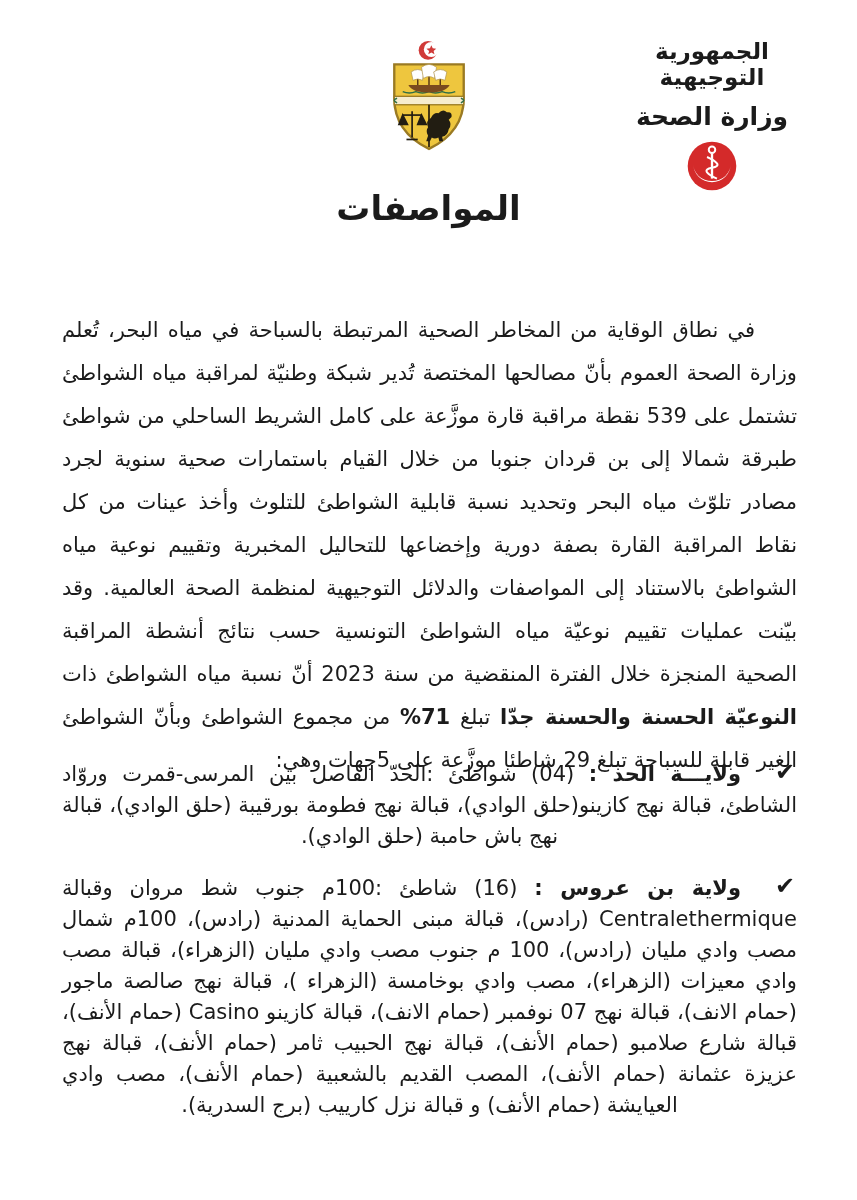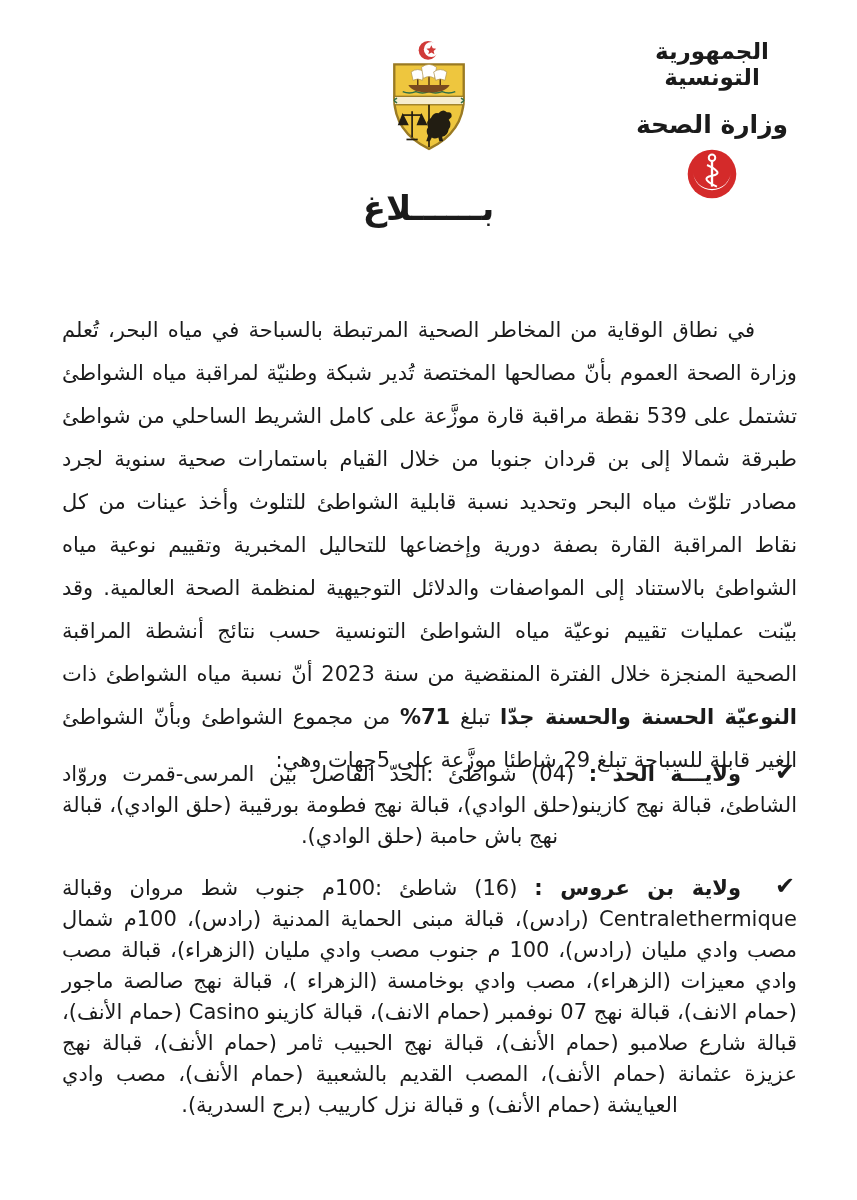--- a/index.html
+++ b/index.html
@@ -11,21 +11,21 @@
     color:#1b1b1b;
     direction:rtl;
     overflow:hidden;
   }
   
   .ministry-block{
     position:absolute;top:38px;right:50px;width:190px;
     text-align:center;
   }
   .ministry-block .rep{font-size:23px;font-weight:bold;letter-spacing:0;}
-  .ministry-block .min{font-size:25px;font-weight:bold;margin-top:20px;}
+  .ministry-block .min{font-size:25px;font-weight:bold;margin-top:12px;}
   .moh-logo{margin-top:8px;display:inline-block;}
   .emblem{
     position:absolute;top:40px;left:382px;width:94px;height:122px;
   }
   
   .doc-title{
     position:absolute;top:188px;left:0;width:100%;
     text-align:center;
     font-size:34px;font-weight:bold;
   }
@@ -54,21 +54,21 @@
     font-weight:bold;font-size:24px;text-indent:0;
   }
   .bullet .lbl{font-weight:bold;}
 </style>
 </head>
 <body>
 
 <div class="page">
 
   <div class="ministry-block">
-    <div class="rep">الجمهورية التونسية</div>
+    <div class="rep">الجمهورية التوجيهية</div>
     <div class="min">وزارة الصحة</div>
     <span class="moh-logo">
       <svg width="54" height="54" viewBox="0 0 60 60">
         <circle cx="30" cy="30" r="27" fill="#d42a2a"></circle>
         <path d="M9 27 a21 21 0 0 0 42 0 a17 16 0 0 1 -42 0 z" fill="#ffffff"></path>
         <circle cx="30" cy="12" r="3.6" fill="#d42a2a" stroke="#ffffff" stroke-width="2.2"></circle>
         <line x1="30" y1="16" x2="30" y2="44" stroke="#ffffff" stroke-width="2.6"></line>
         <path d="M24.5 20 q8 3.5 11 7 q2.5 3.5 -5.5 5 q-8 1.5 -5.5 5 q3 3.5 11 7" fill="none" stroke="#ffffff" stroke-width="2.2"></path>
       </svg>
     </span>
@@ -105,21 +105,21 @@
         <line x1="22" y1="80" x2="42" y2="80"></line>
         <path d="M22 80 l-4 10 h9 z" fill="#221d12"></path>
         <path d="M42 80 l-4 10 h9 z" fill="#221d12"></path>
         <line x1="26" y1="106" x2="38" y2="106"></line>
       </g>
 
       <path d="M60 78 q5 -5 9 -1 q6 -1 5 5 l-3 3 q4 5 0 10 q-1 7 -7 8 l1 5 h-4 l-1 -4 q-4 2 -7 0 l-2 4 h-4 l2 -6 q-3 -5 0 -9 q-3 -7 3 -10 q3 -6 8 -5 z" fill="#221d12"></path>
     </svg>
   </div>
 
-  <div class="doc-title">بــــــلاغ</div>
+  <div class="doc-title">المواصفات</div>
 
   <p class="body-text"><span>في نطاق الوقاية من المخاطر الصحية المرتبطة بالسباحة في مياه البحر، تُعلم وزارة الصحة العموم بأنّ مصالحها المختصة تُدير شبكة وطنيّة لمراقبة مياه الشواطئ تشتمل على 539 نقطة مراقبة قارة موزَّعة على كامل الشريط الساحلي من شواطئ طبرقة شمالا إلى بن قردان جنوبا من خلال القيام باستمارات صحية سنوية لجرد مصادر تلوّث مياه البحر وتحديد نسبة قابلية الشواطئ للتلوث وأخذ عينات من كل نقاط المراقبة القارة بصفة دورية وإخضاعها للتحاليل المخبرية وتقييم نوعية مياه الشواطئ بالاستناد إلى المواصفات والدلائل التوجيهية لمنظمة الصحة العالمية.   وقد بيّنت عمليات تقييم نوعيّة مياه الشواطئ التونسية حسب نتائج أنشطة المراقبة الصحية المنجزة خلال الفترة المنقضية من سنة 2023 أنّ نسبة مياه الشواطئ ذات </span><span class="b">النوعيّة الحسنة والحسنة جدّا</span><span> تبلغ </span><span class="b">71%</span><span> من مجموع الشواطئ وبأنّ الشواطئ الغير قابلة للسباحة تبلغ 29 شاطئا موزَّعة على 5جهات وهي:</span></p>
 
   <div class="bullets">
 
     <p class="bullet">
       <span class="check">✔</span>
       <span class="lbl">ولايـــة الحد :</span><span> (04) شواطئ :الحدّ الفاصل بين المرسى-قمرت وروّاد الشاطئ، قبالة نهج كازينو(حلق الوادي)، قبالة نهج فطومة بورقيبة (حلق الوادي)، قبالة نهج باش حامبة (حلق الوادي).</span>
     </p>
 

